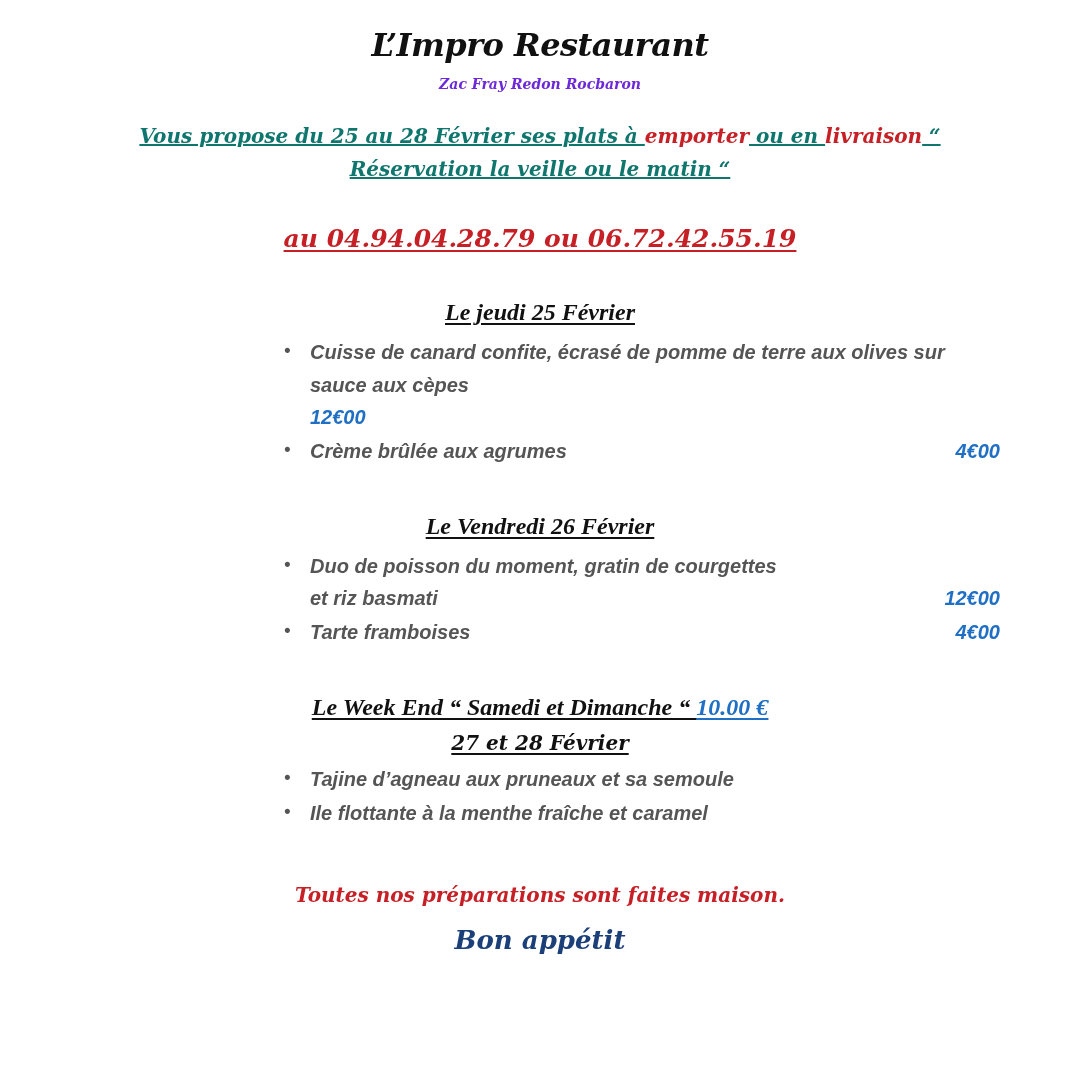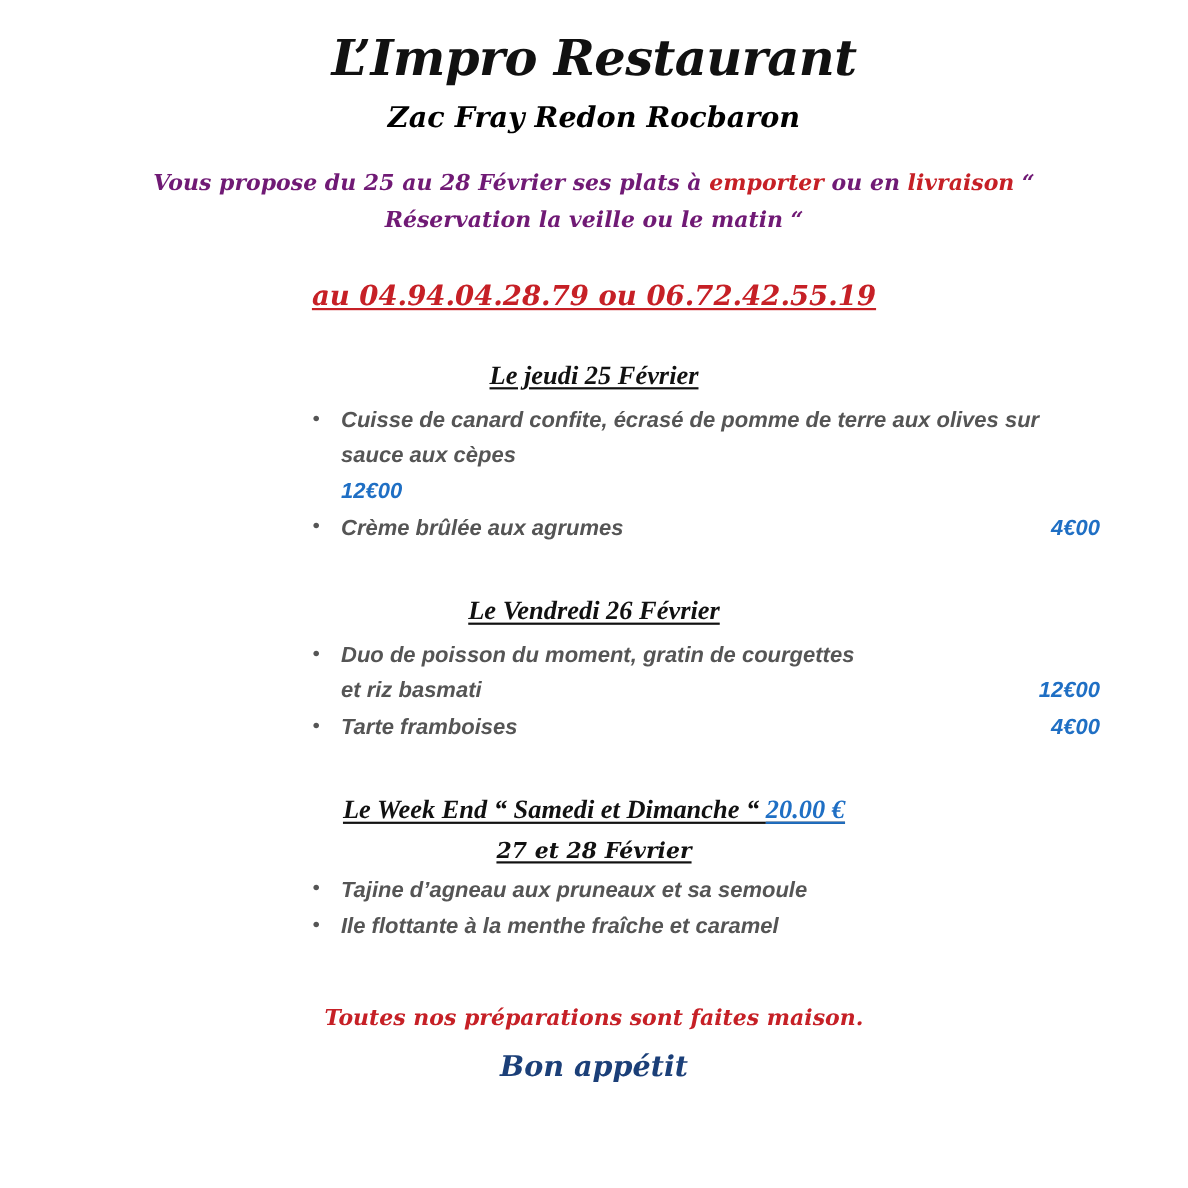--- a/index.html
+++ b/index.html
@@ -21,48 +21,48 @@
     box-sizing: border-box;
     padding: 18px 40px 0 40px;
   }
 
   
   .restaurant-title {
     text-align: center;
     font-family: "DejaVu Serif", serif;
     font-style: italic;
     font-weight: bold;
-    font-size: 45px;
+    font-size: 32px;
     letter-spacing: -0.5px;
     color: #111111;
     margin: 8px 0 0 0;
     line-height: 1.2;
   }
   .restaurant-address {
     text-align: center;
     font-family: "DejaVu Serif", serif;
     font-style: italic;
     font-weight: bold;
-    font-size: 26px;
-    color: #000000;
+    font-size: 14px;
+    color: #6d28d9;
     margin: 12px 0 0 0;
   }
 
   
   .intro {
     text-align: center;
     font-family: "DejaVu Serif", serif;
     font-style: italic;
     font-weight: bold;
     font-size: 20px;
     line-height: 1.65;
     margin: 28px 0 0 0;
     color: #1f4e9c;
   }
-  .intro .blue { color: #701a75; }
+  .intro .blue { color: #0f766e; text-decoration: underline; }
   .intro .red  { color: #c62026; }
 
   .phone-line {
     text-align: center;
     margin: 38px 0 0 0;
   }
   .phone-line .phone {
     font-family: "DejaVu Serif", serif;
     font-style: italic;
     font-weight: bold;
@@ -225,21 +225,21 @@
       <li class="dish">
         <div class="dish-row">
           <span class="dish-name">Tarte framboises</span>
           <span class="dish-price">4€00</span>
         </div>
       </li>
     </ul>
   </div>
 
   <div class="day-block">
-    <div class="day-heading"><span>Le Week End “ Samedi et Dimanche “ </span><span class="price-blue">20.00 €</span></div>
+    <div class="day-heading"><span>Le Week End “ Samedi et Dimanche “ </span><span class="price-blue">10.00 €</span></div>
     <div class="day-subheading">27 et 28 Février</div>
     <ul class="dish-list">
       <li class="dish">
         <span class="dish-name">Tajine d’agneau aux pruneaux et sa semoule</span>
       </li>
       <li class="dish">
         <span class="dish-name">Ile flottante à la menthe fraîche et caramel</span>
       </li>
     </ul>
   </div>

